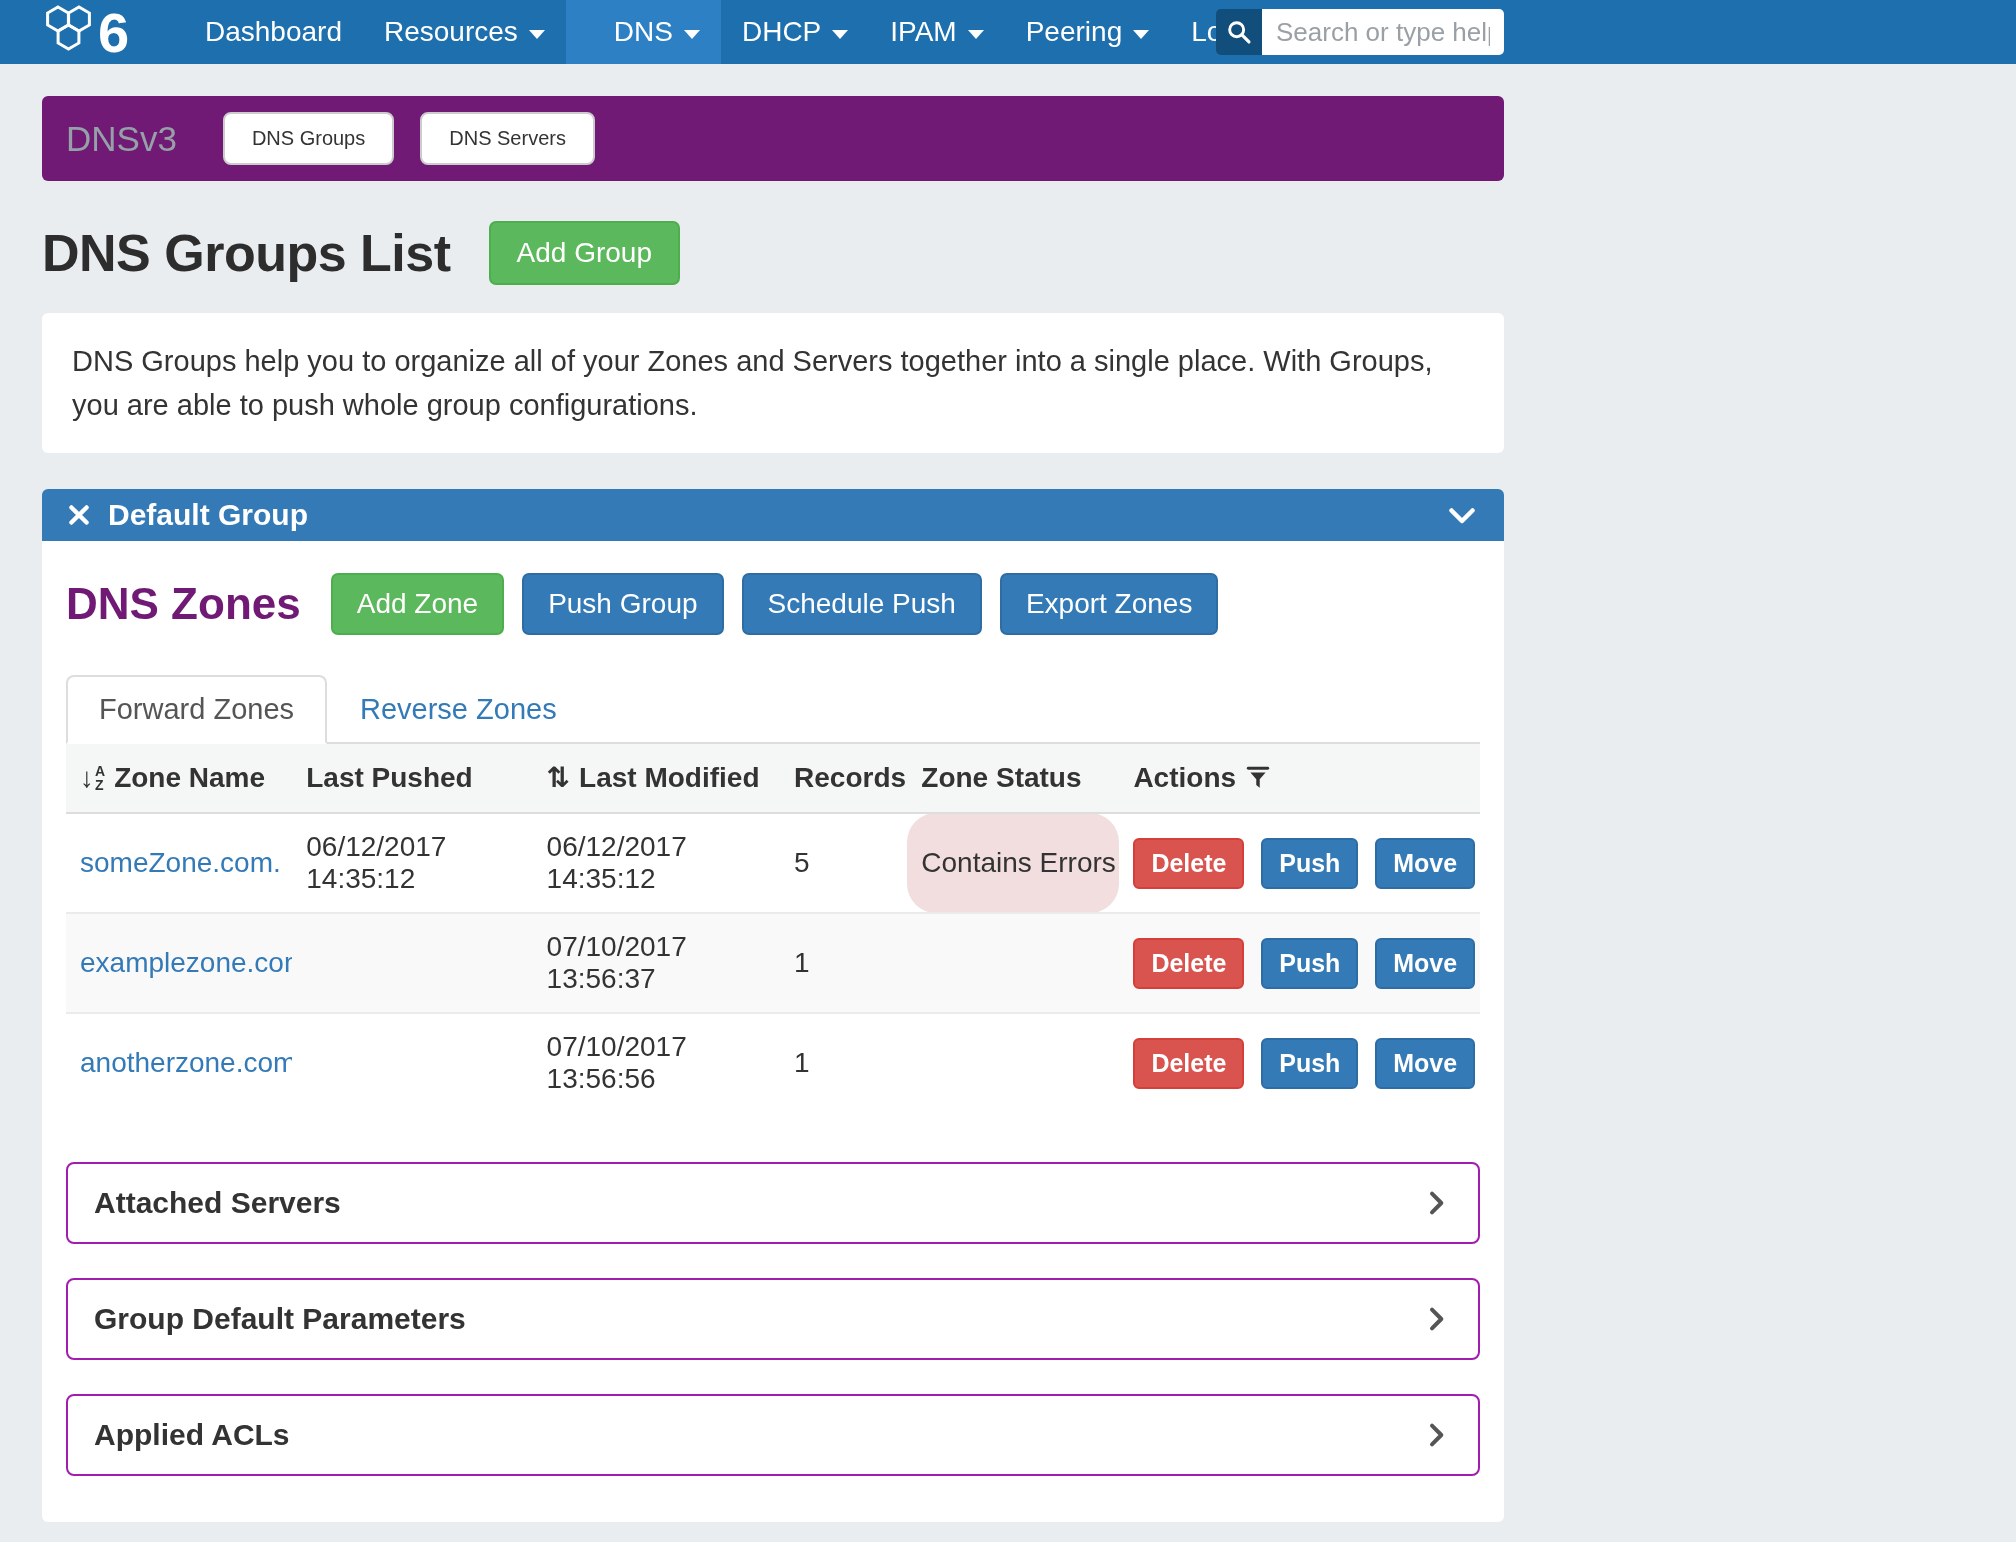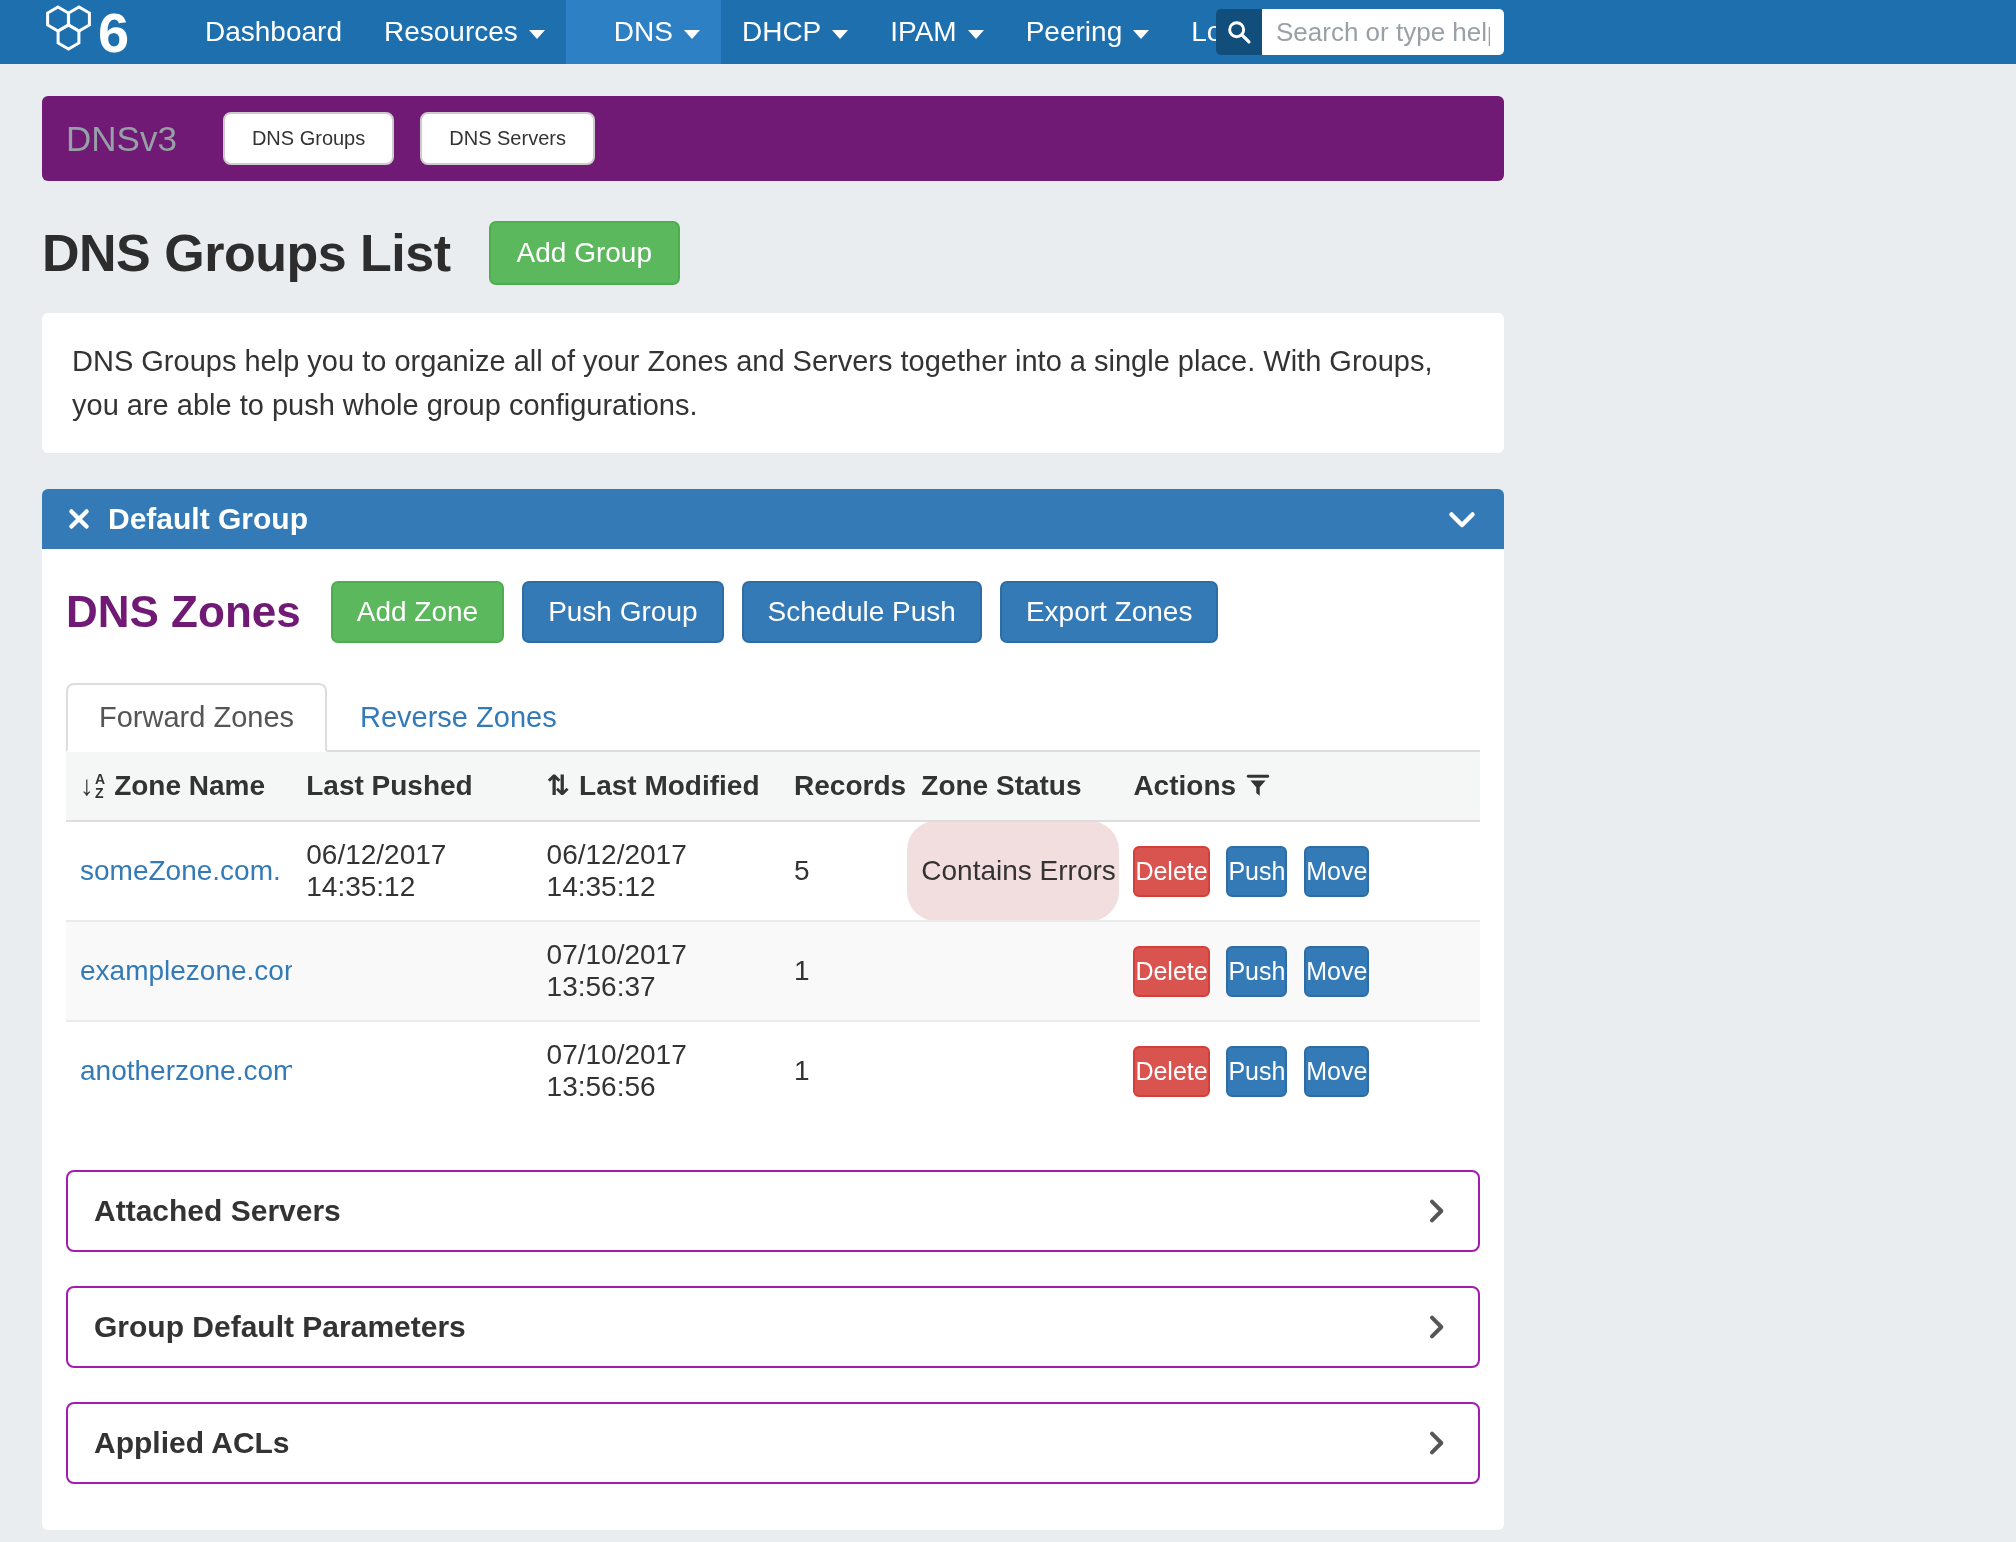--- a/index.html
+++ b/index.html
@@ -36,21 +36,21 @@
   .btn { border-radius:7px; color:#fff; border:2px solid transparent; cursor:pointer; }
   .btn-success { background:#5cb85c; border-color:#4cae4c; }
   .btn-primary { background:#337ab7; border-color:#2e6da4; }
   .btn-danger  { background:#d9534f; border-color:#d43f3a; }
   .add-group-btn { margin-left:38px; font-size:28px; padding:14px 26px; }
 
   .desc-panel { margin-top:28px; background:#fff; border-radius:6px; padding:26px 30px; font-size:29px; line-height:1.52; color:#333; }
 
   
   .group-panel { margin-top:36px; }
-  .group-header { background:#337ab7; border-radius:6px 6px 0 0; padding:0 24px; height:60px; display:flex; align-items:center; color:#fff; cursor:pointer; }
+  .group-header { background:#337ab7; border-radius:6px 6px 0 0; padding:0 24px; height:52px; display:flex; align-items:center; color:#fff; cursor:pointer; }
   .group-title { font-size:30px; font-weight:700; margin-left:16px; }
   .header-chevron { margin-left:auto; display:flex; align-items:center; cursor:pointer; }
   .group-body { background:#fff; padding:32px 24px 46px; border-radius:0 0 6px 6px; }
 
   .zones-row { display:flex; align-items:center; }
   .zones-title { font-size:44px; font-weight:600; color:#701a75; margin-right:12px; }
   .zones-row .btn { font-size:28px; padding:13px 24px; margin-left:18px; white-space:nowrap; }
 
   
   .tabs { margin-top:40px; display:flex; border-bottom:2px solid #ddd; }
@@ -66,21 +66,21 @@
   .zones-table tbody tr:nth-child(even) { background:#f9f9f9; }
   .th-flex { display:flex; align-items:center; gap:9px; }
   .sort-alpha { display:inline-flex; align-items:center; }
   .sort-alpha .arr { font-size:28px; line-height:1; }
   .sort-alpha .az { display:flex; flex-direction:column; font-size:14px; font-weight:700; line-height:1; margin-left:1px; }
   .sort-updown { font-size:28px; line-height:1; }
   .zone-link { color:#337ab7; text-decoration:none; cursor:pointer; }
   .status-cell { white-space:nowrap; }
   .status-error { background:#f2dede;border-radius:29px; }
   .actions-cell { white-space:nowrap; }
-  .btn-xs { font-size:25px; padding:9px 0; margin-right:9px; border-radius:6px; }
+  .btn-xs { font-size:25px; padding:9px 16px; margin-right:9px; border-radius:6px;font-weight:bold; }
 
   
   .sections { margin-top:50px; }
   .section-box { background:#fff; border:2px solid #a21caf; border-radius:8px; padding:22px 26px; display:flex; align-items:center; cursor:pointer; }
   .section-box + .section-box { margin-top:34px; }
   .section-label { font-size:30px; font-weight:700; color:#333; }
   .section-box .chev { margin-left:auto; display:flex; align-items:center; }
 
   svg text { font-family:"Liberation Sans","DejaVu Sans",sans-serif; }
 </style>

